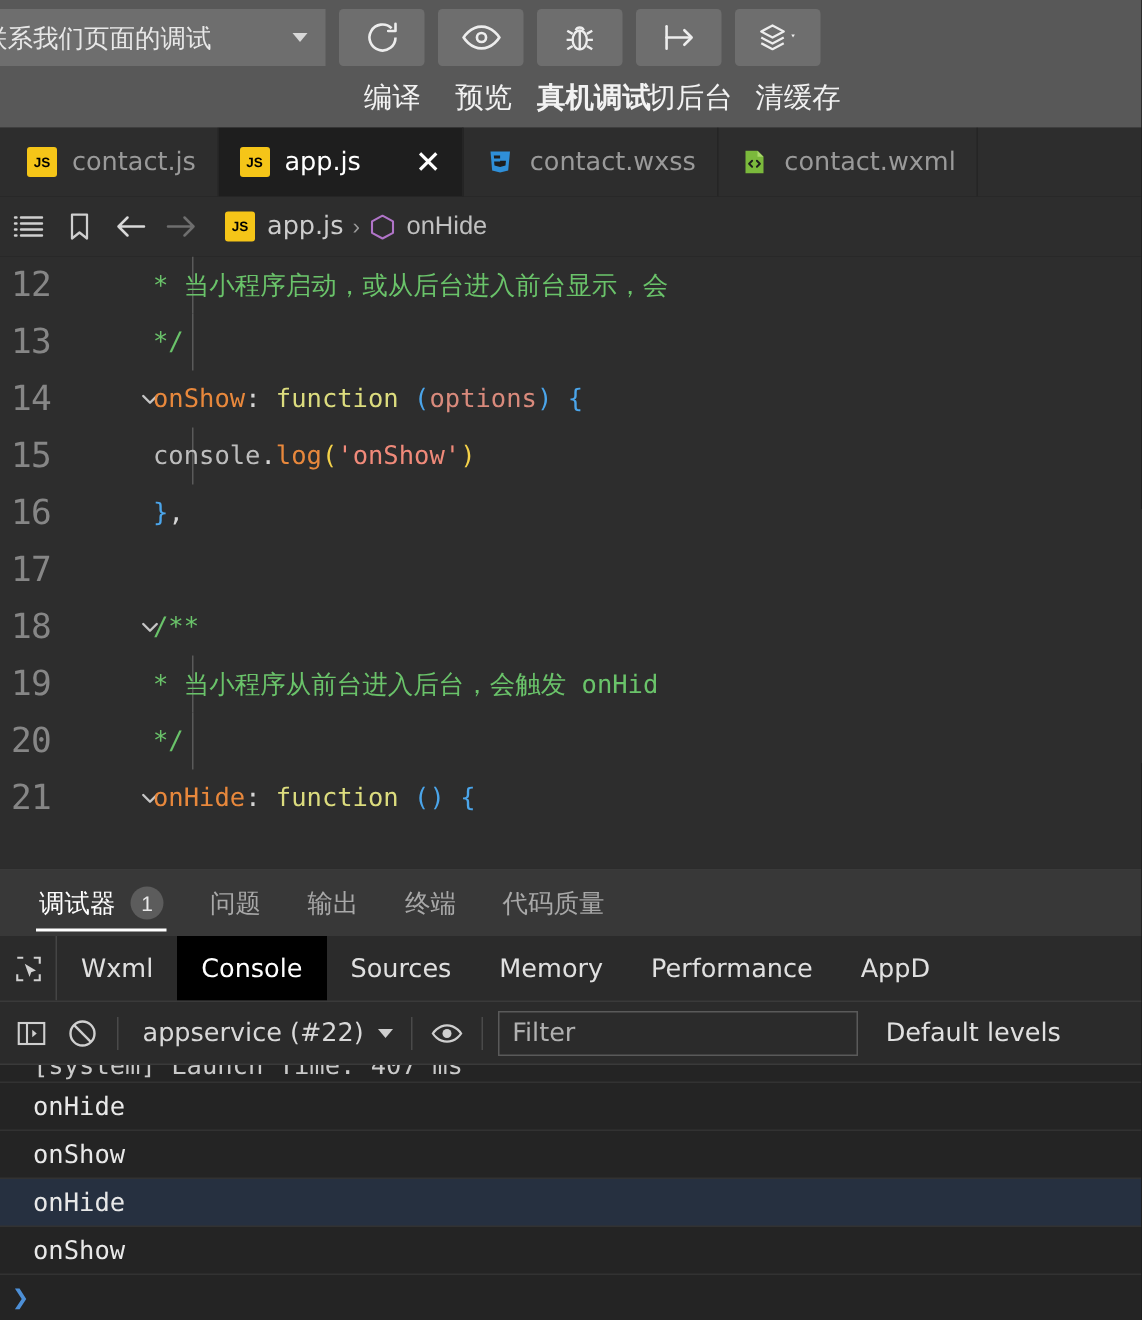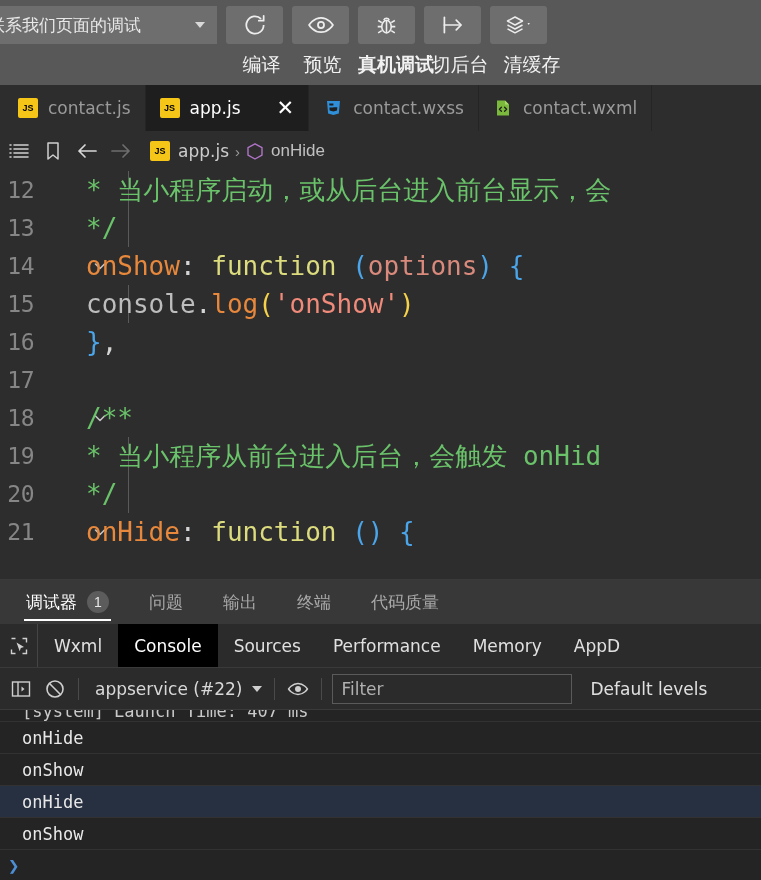--- a/index.html
+++ b/index.html
@@ -132,23 +132,23 @@
     letter-spacing: -0.5px;
   }
   .fold {
     position: absolute; left: 92px; top: 50%;
     transform: translateY(-50%);
     width: 16px; height: 16px;
     color: #c5c5c5;
   }
   .ctext {
     font-family: "DejaVu Sans Mono", "Liberation Mono", monospace;
-    font-size: 26px;
+    font-size: 17px;
     color: #d4d4d4;
-    margin-left: 18px;
+    margin-left: 34px;
     position: relative;
   }
   .guide {
     position: absolute; top: 0; bottom: 0; width: 1px;
     background: #5a5a5a;
   }
   .tok-com { color: #6ac36a; }
   .tok-fn  { color: #dcdc7e; }
   .tok-prop{ color: #e8883c; }
   .tok-punct { color: #d4d4d4; }
@@ -164,21 +164,21 @@
     flex: 0 0 auto;
     background: #1e1e1e;
     border-top: 1px solid #3a3a3a;
     display: flex; flex-direction: column;
   }
   .dbg-tabs {
     height: 44px; flex: 0 0 44px;
     background: #383838;
     display: flex; align-items: center;
     padding-left: 12px;
-    gap: 12px;
+    gap: 3px;
     overflow: hidden;
   }
   .dbg-tab {
     display: flex; align-items: center; gap: 10px;
     padding: 0 14px; height: 44px;
     color: #a8a8a8; font-size: 17px;
     cursor: pointer; position: relative;
     font-family: "DejaVu Sans", "Liberation Sans", sans-serif;
     white-space: nowrap;
   }
@@ -494,22 +494,22 @@
       <span class="dt-pick">
         <svg width="20" height="20" viewBox="0 0 20 20" fill="none" stroke="#d0d0d0" stroke-width="1.4">
           <path d="M2.5 2.5h4M13.5 2.5h4v4M17.5 13.5v4h-4M6.5 17.5h-4v-4M2.5 6.5v-0"></path>
           <path d="M7.5 6.5 15 11l-3.2 1.1-1.1 3.2-3.2-8.8z" fill="#d0d0d0" stroke="none"></path>
         </svg>
       </span>
       <div id="dt-tabs" style="display:flex;align-items:stretch;">
           <div class="dt-tab">Wxml</div>
           <div class="dt-tab active">Console</div>
           <div class="dt-tab">Sources</div>
+          <div class="dt-tab">Memory</div>
           <div class="dt-tab">Performance</div>
-          <div class="dt-tab">Memory</div>
           <div class="dt-tab">AppD</div>
         </div>
     </div>
 
     <div class="con-toolbar">
       <span class="ct-btn">
         <svg width="22" height="20" viewBox="0 0 22 20" fill="none" stroke="#cfcfcf" stroke-width="1.4">
           <rect x="2.5" y="3" width="17" height="14"></rect>
           <path d="M8 3v14"></path>
             <path d="M11.5 7.5 14.5 10l-3 2.5" fill="#cfcfcf" stroke="none"></path>

